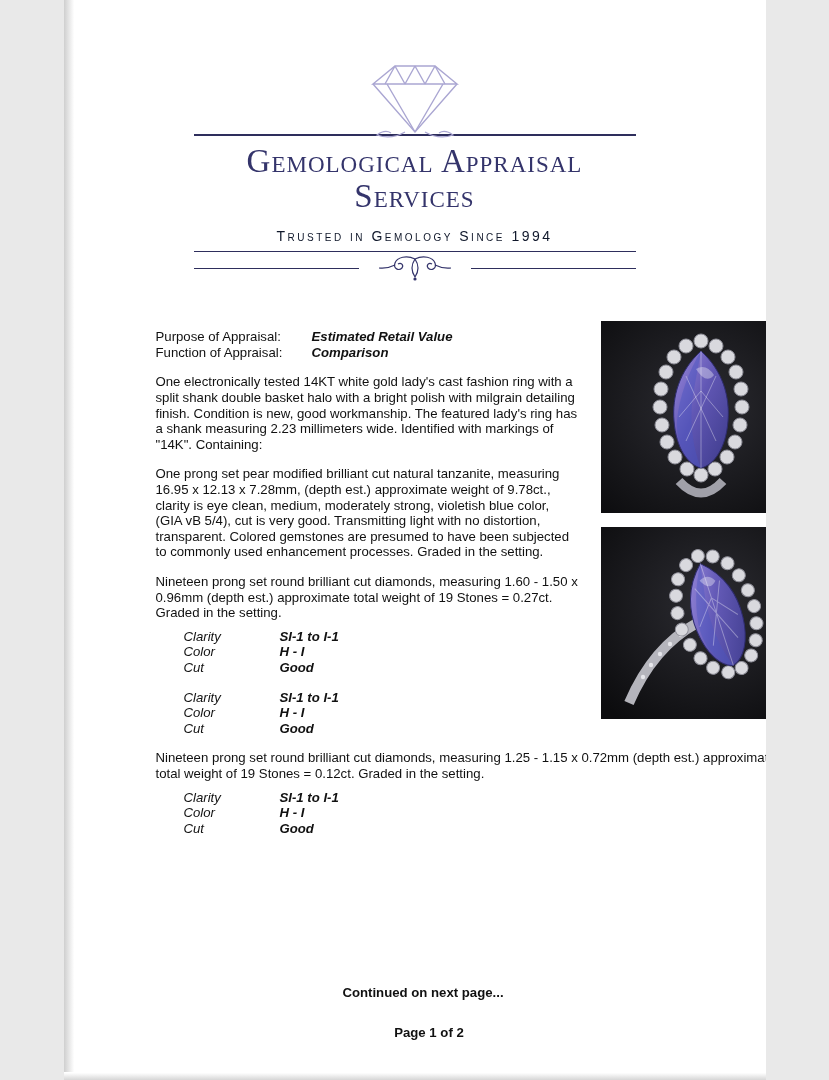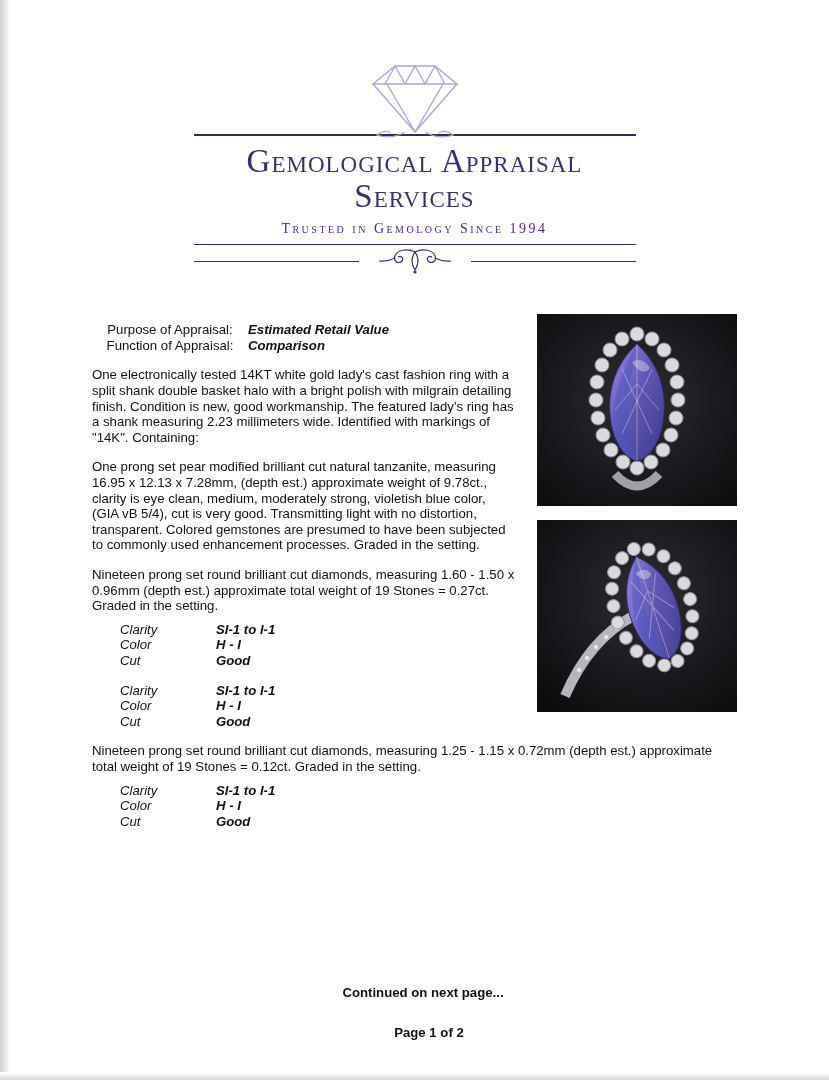--- a/index.html
+++ b/index.html
@@ -1,18 +1,18 @@
 <!DOCTYPE html>
 <html><head>
 <meta charset="utf-8">
 <style>
   html,body{margin:0;padding:0;background:#e9e9e9;}
   .page{
     position:relative;
-    width:829px;height:1080px;
+    width:702px;height:1080px;
     margin:0 auto;
     background:#ffffff;
     font-family:"Liberation Sans", sans-serif;
     color:#111;
     overflow:hidden;
   }
   .scan-edge-left{
     position:absolute;left:0;top:0;bottom:0;width:12px;
     background:linear-gradient(to right,#cfcfcf,#ffffff 85%);
   }
@@ -35,26 +35,26 @@
     margin:8px 0 0;
     font-family:"Liberation Serif", serif;
     font-weight:normal;
     font-variant:small-caps;
     font-size:33px;
     letter-spacing:1px;
     color:#34346b;
     line-height:1.05;
   }
   .brand-subtitle{
-    font-family:Liberation Serif, serif;
+    font-family:Liberation Sans, sans-serif;
     font-variant:small-caps;
     font-size:14px;
     letter-spacing:2.5px;
-    color:#4c1d95;
-    margin-top:8px;
+    color:#0f172a;
+    margin-top:15px;
   }
   .rules-bottom{position:relative;margin-top:7px;height:34px;}
   .rules-bottom .line1{border-top:1.5px solid #2e2e5c;}
   .rules-bottom .line2{border-top:1.5px solid #2e2e5c;margin-top:16px;}
   .ornament-svg{
     position:absolute;left:50%;top:2px;transform:translateX(-50%);
     background:#ffffff;padding:0 8px;
   }
 
   
@@ -71,21 +71,21 @@
     margin:-8px 0 10px 22px;
   }
   .photo{
     width:200px;height:192px;
     margin-bottom:14px;
     background:#141416;
   }
   .photo svg{display:block;}
 
   .meta-row{display:flex;}
-  .meta-label{width:156px;flex:none;text-align:center;}
+  .meta-label{width:156px;flex:none;}
   .meta-value{font-weight:bold;font-style:italic;}
 
   .para{margin:14px 0 0 0;}
 
   .grading{margin:8px 0 14px 28px;font-style:italic;}
   .grading-row{display:flex;}
   .grading-label{width:96px;flex:none;}
   .grading-value{font-weight:bold;}
 
   .clearfix{clear:both;}

